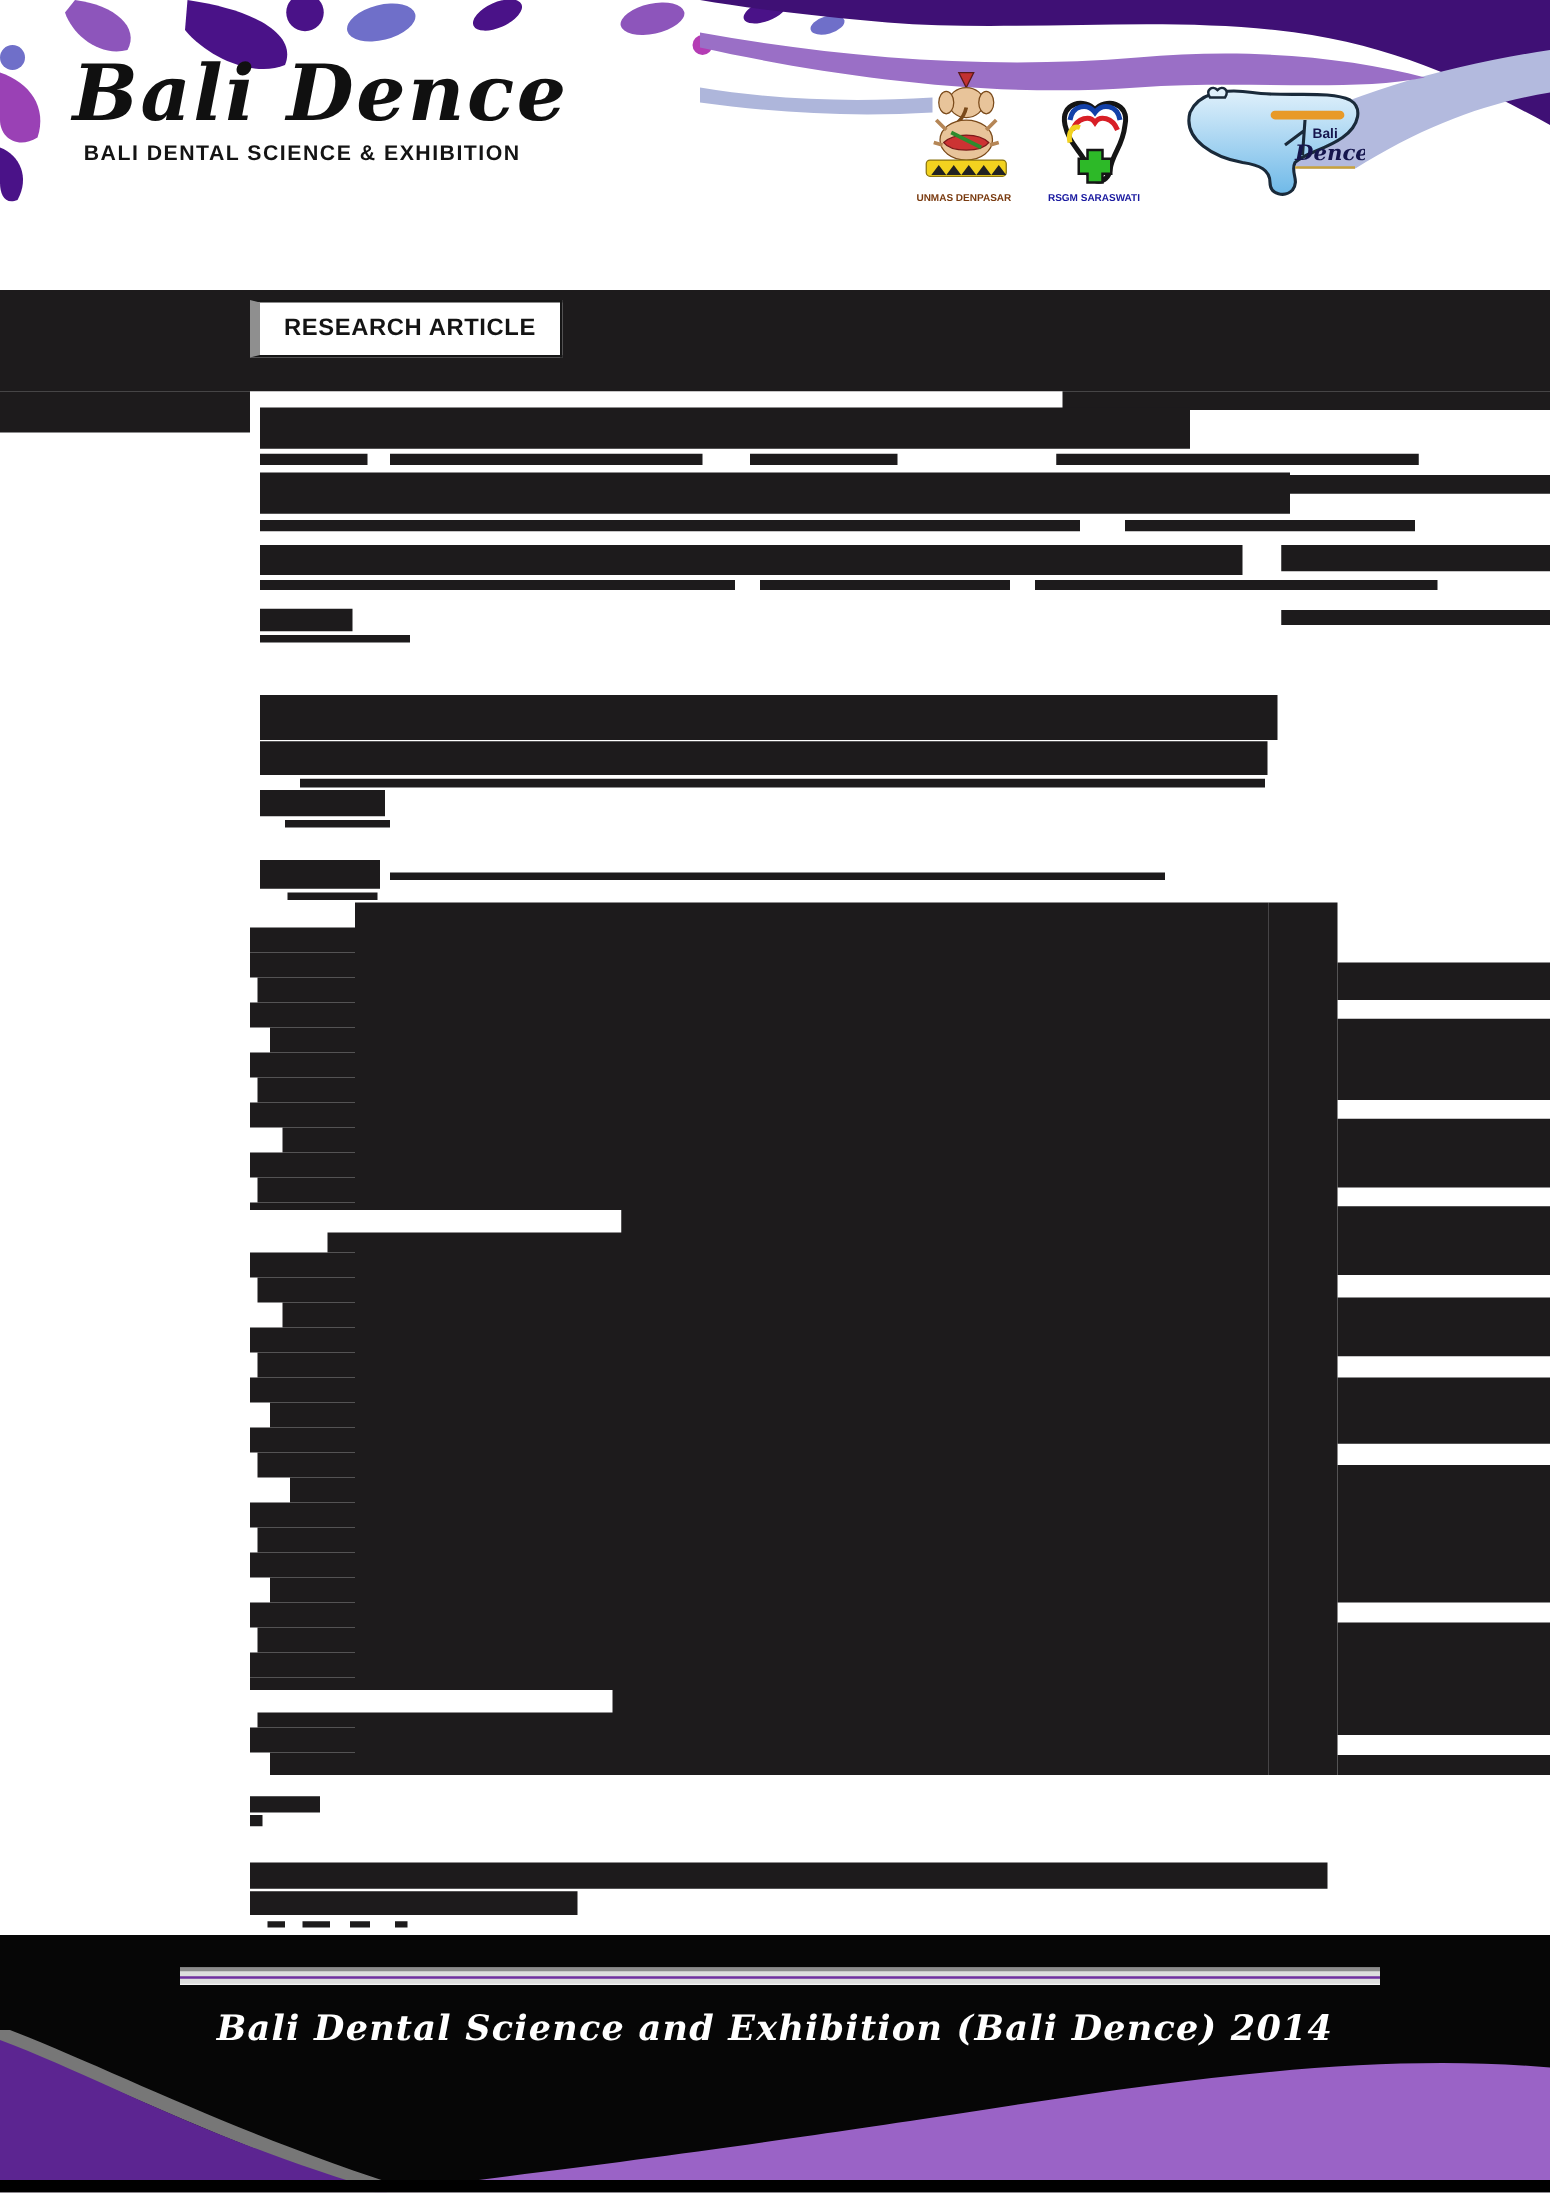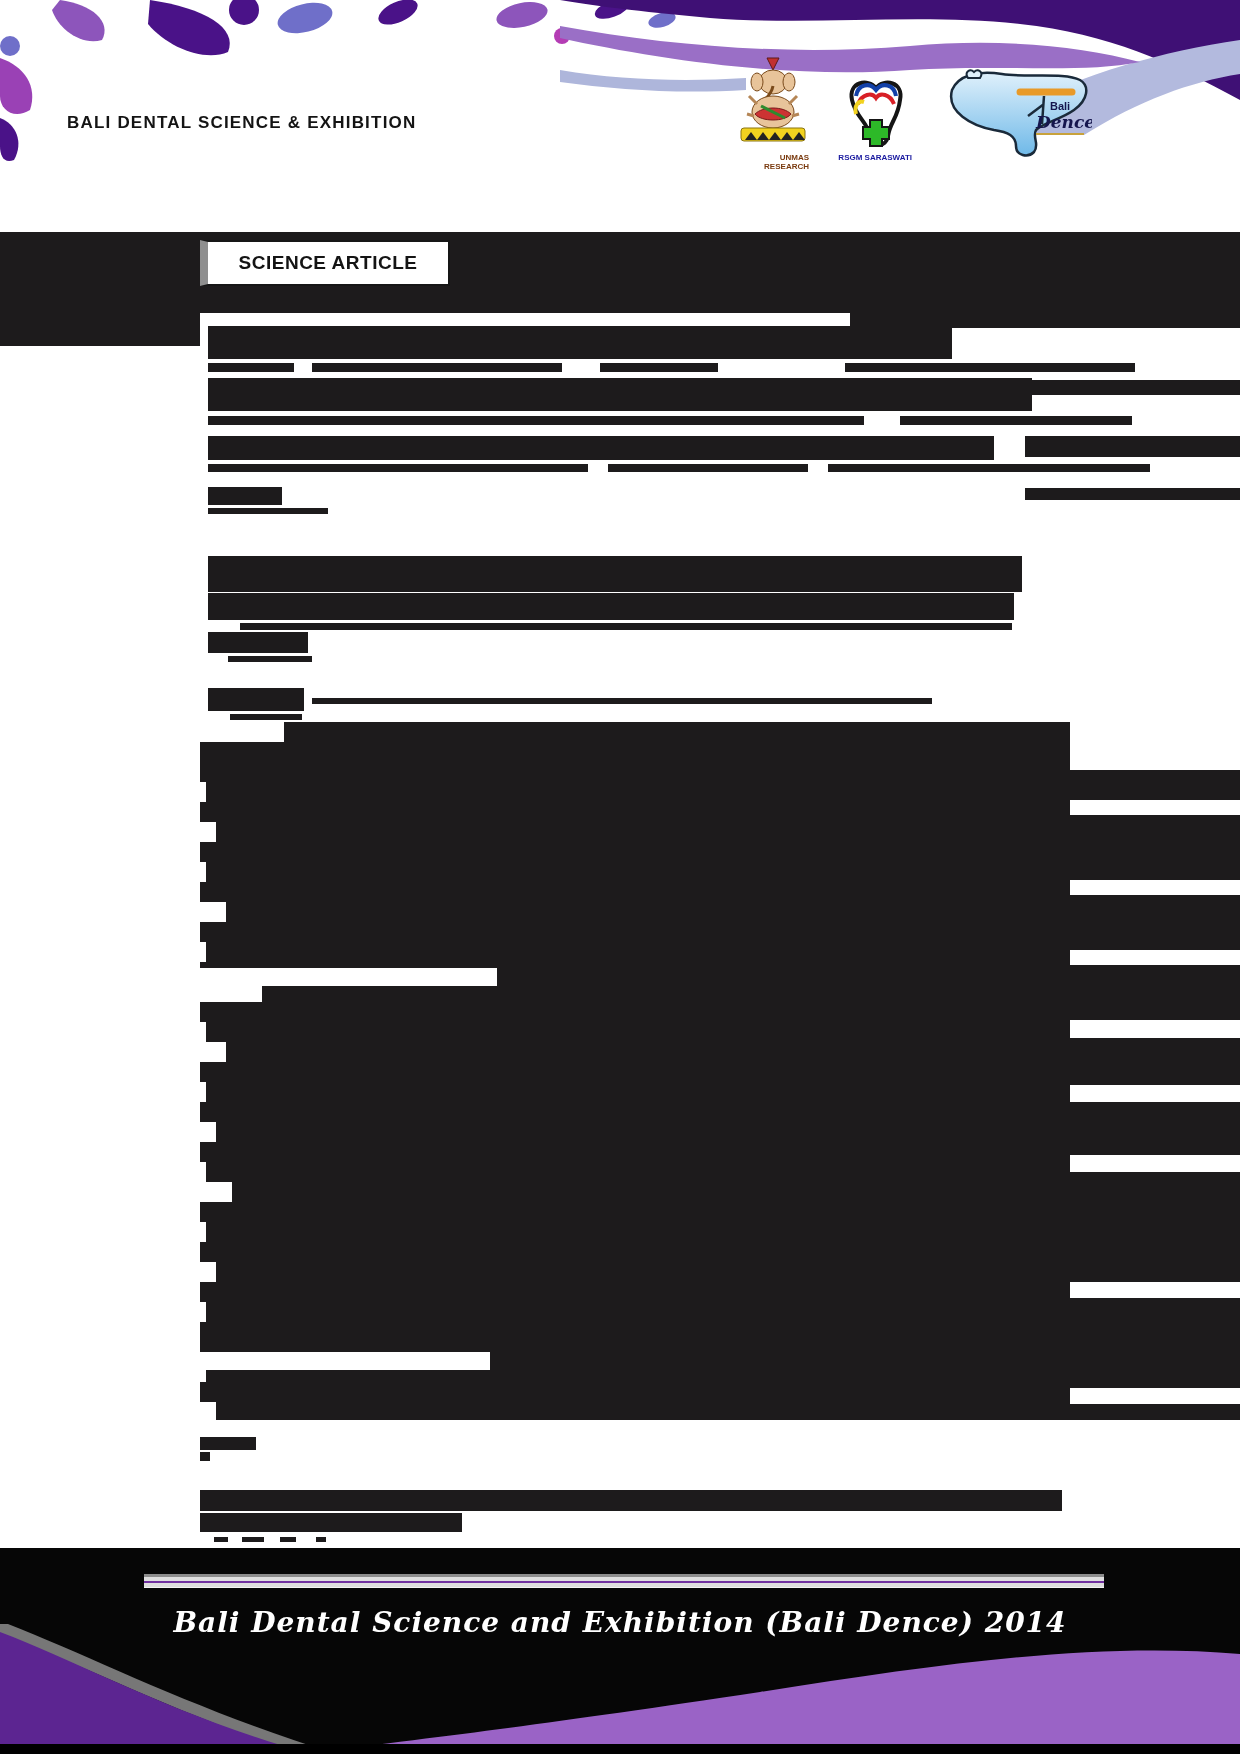--- a/index.html
+++ b/index.html
@@ -55,37 +55,38 @@
     <path d="M0,118 C16,124 24,142 14,160 C4,164 0,156 0,146 Z" fill="#4a1288"></path>
   </svg>
 
   <svg class="hdr-svg" style="left:560px;top:0" width="680" height="135" viewBox="0 0 680 135">
     <path d="M0,0 L680,0 L680,100 C610,62 550,34 460,24 C360,13 250,26 150,18 C95,13 40,7 0,0 Z" fill="#3f1075"></path>
     <path d="M680,40 C600,52 520,74 450,112 L480,135 L524,135 C580,100 630,82 680,74 Z" fill="#b3bade"></path>
     <path d="M0,70 C60,80 122,82 186,78 L186,90 C120,94 58,90 0,82 Z" fill="#aeb6db"></path>
     <path d="M0,26 C110,46 230,56 350,46 C440,38 520,46 580,62 C520,74 440,64 350,70 C230,79 100,60 0,38 Z" fill="#9a6fc6"></path>
   </svg>
 
+  <div class="brand">Bali Dence</div>
   <div class="brand-sub">BALI DENTAL SCIENCE &amp; EXHIBITION</div>
 
   <div class="logo" style="left:733px;top:56px;width:76px">
     <svg width="72" height="92" viewBox="0 0 72 92">
       <path d="M30,2 L42,2 L36,14 Z" fill="#c23030" stroke="#5a1a1a"></path>
       <ellipse cx="36" cy="26" rx="14" ry="12" fill="#e8c49a" stroke="#7a4a1a"></ellipse>
       <ellipse cx="20" cy="26" rx="6" ry="9" fill="#e8c49a" stroke="#7a4a1a"></ellipse>
       <ellipse cx="52" cy="26" rx="6" ry="9" fill="#e8c49a" stroke="#7a4a1a"></ellipse>
       <path d="M36,30 C34,40 28,42 26,46" stroke="#7a4a1a" stroke-width="3" fill="none"></path>
       <ellipse cx="36" cy="56" rx="21" ry="16" fill="#e8c49a" stroke="#7a4a1a"></ellipse>
       <path d="M18,58 C26,50 46,50 54,58 C48,66 24,66 18,58 Z" fill="#cc3333" stroke="#7a1a1a"></path>
       <path d="M24,50 L48,62" stroke="#2e8b2e" stroke-width="3"></path>
       <path d="M12,40 L20,48 M60,40 L52,48 M10,58 L17,60 M62,58 L55,60" stroke="#b58656" stroke-width="3"></path>
       <rect x="4" y="72" width="64" height="13" rx="3" fill="#f2d21f" stroke="#8a7410"></rect>
       <path d="M8,84 l6,-8 6,8 6,-8 6,8 6,-8 6,8 6,-8 6,8 6,-8 6,8 Z" fill="#222222"></path>
     </svg>
-    <div class="logo-cap" style="color:#7a3b10">UNMAS RESEARCH</div>
+    <div class="logo-cap" style="color:#7a3b10">UNMAS DENPASAR</div>
   </div>
 
   <div class="logo" style="left:836px;top:72px;width:76px">
     <svg width="72" height="76" viewBox="0 0 72 76">
       <path d="M12,28 C8,10 28,6 36,16 C44,6 64,10 60,28 C58,46 50,50 48,64 C46,76 32,76 30,64 C28,50 16,46 12,28 Z" fill="none" stroke="#151515" stroke-width="4"></path>
       <path d="M16,24 C18,12 30,10 36,18 C42,10 54,12 56,24" fill="none" stroke="#1240a8" stroke-width="4"></path>
       <path d="M18,32 C22,22 32,20 36,26 C40,20 50,22 54,32" fill="none" stroke="#d81f26" stroke-width="4"></path>
       <path d="M16,42 C14,34 18,28 24,30" fill="none" stroke="#f2d21f" stroke-width="4"></path>
       <g stroke="#151515" stroke-width="2" fill="#2db928">
         <path d="M30,48 h12 v7 h7 v12 h-7 v7 h-12 v-7 h-7 v-12 h7 Z"></path>
@@ -192,21 +193,21 @@
       <div class="bar" style="left: 200px; top: 1513px; width: 262px; height: 19px;"></div>
       <div class="bar" style="left: 214px; top: 1537px; width: 14px; height: 5px;"></div>
       <div class="bar" style="left: 242px; top: 1537px; width: 22px; height: 5px;"></div>
       <div class="bar" style="left: 280px; top: 1537px; width: 16px; height: 5px;"></div>
       <div class="bar" style="left: 316px; top: 1537px; width: 10px; height: 5px;"></div>
       <div class="cut" style="left: 200px; top: 968px; width: 297px; height: 18px;"></div>
       <div class="cut" style="left: 200px; top: 1352px; width: 290px; height: 18px;"></div>
     </div>
 
   <div class="badge">
-    <span>SCIENCE ARTICLE</span>
+    <span>RESEARCH ARTICLE</span>
   </div>
 
   <div class="footer-band">
     <div class="divider">
       <div class="pline"></div>
     </div>
     <div class="credit">Bali Dental Science and Exhibition (Bali Dence) 2014</div>
     <svg class="waves" width="1240" height="200" viewBox="0 0 1240 200">
       <path d="M8,70 C95,104 190,154 336,200 L300,200 C172,158 82,110 0,80 L0,70 Z" fill="#777777"></path>
       <path d="M300,200 C480,178 560,168 760,138 C950,108 1100,88 1240,100 L1240,200 Z" fill="#9a63c6"></path>

